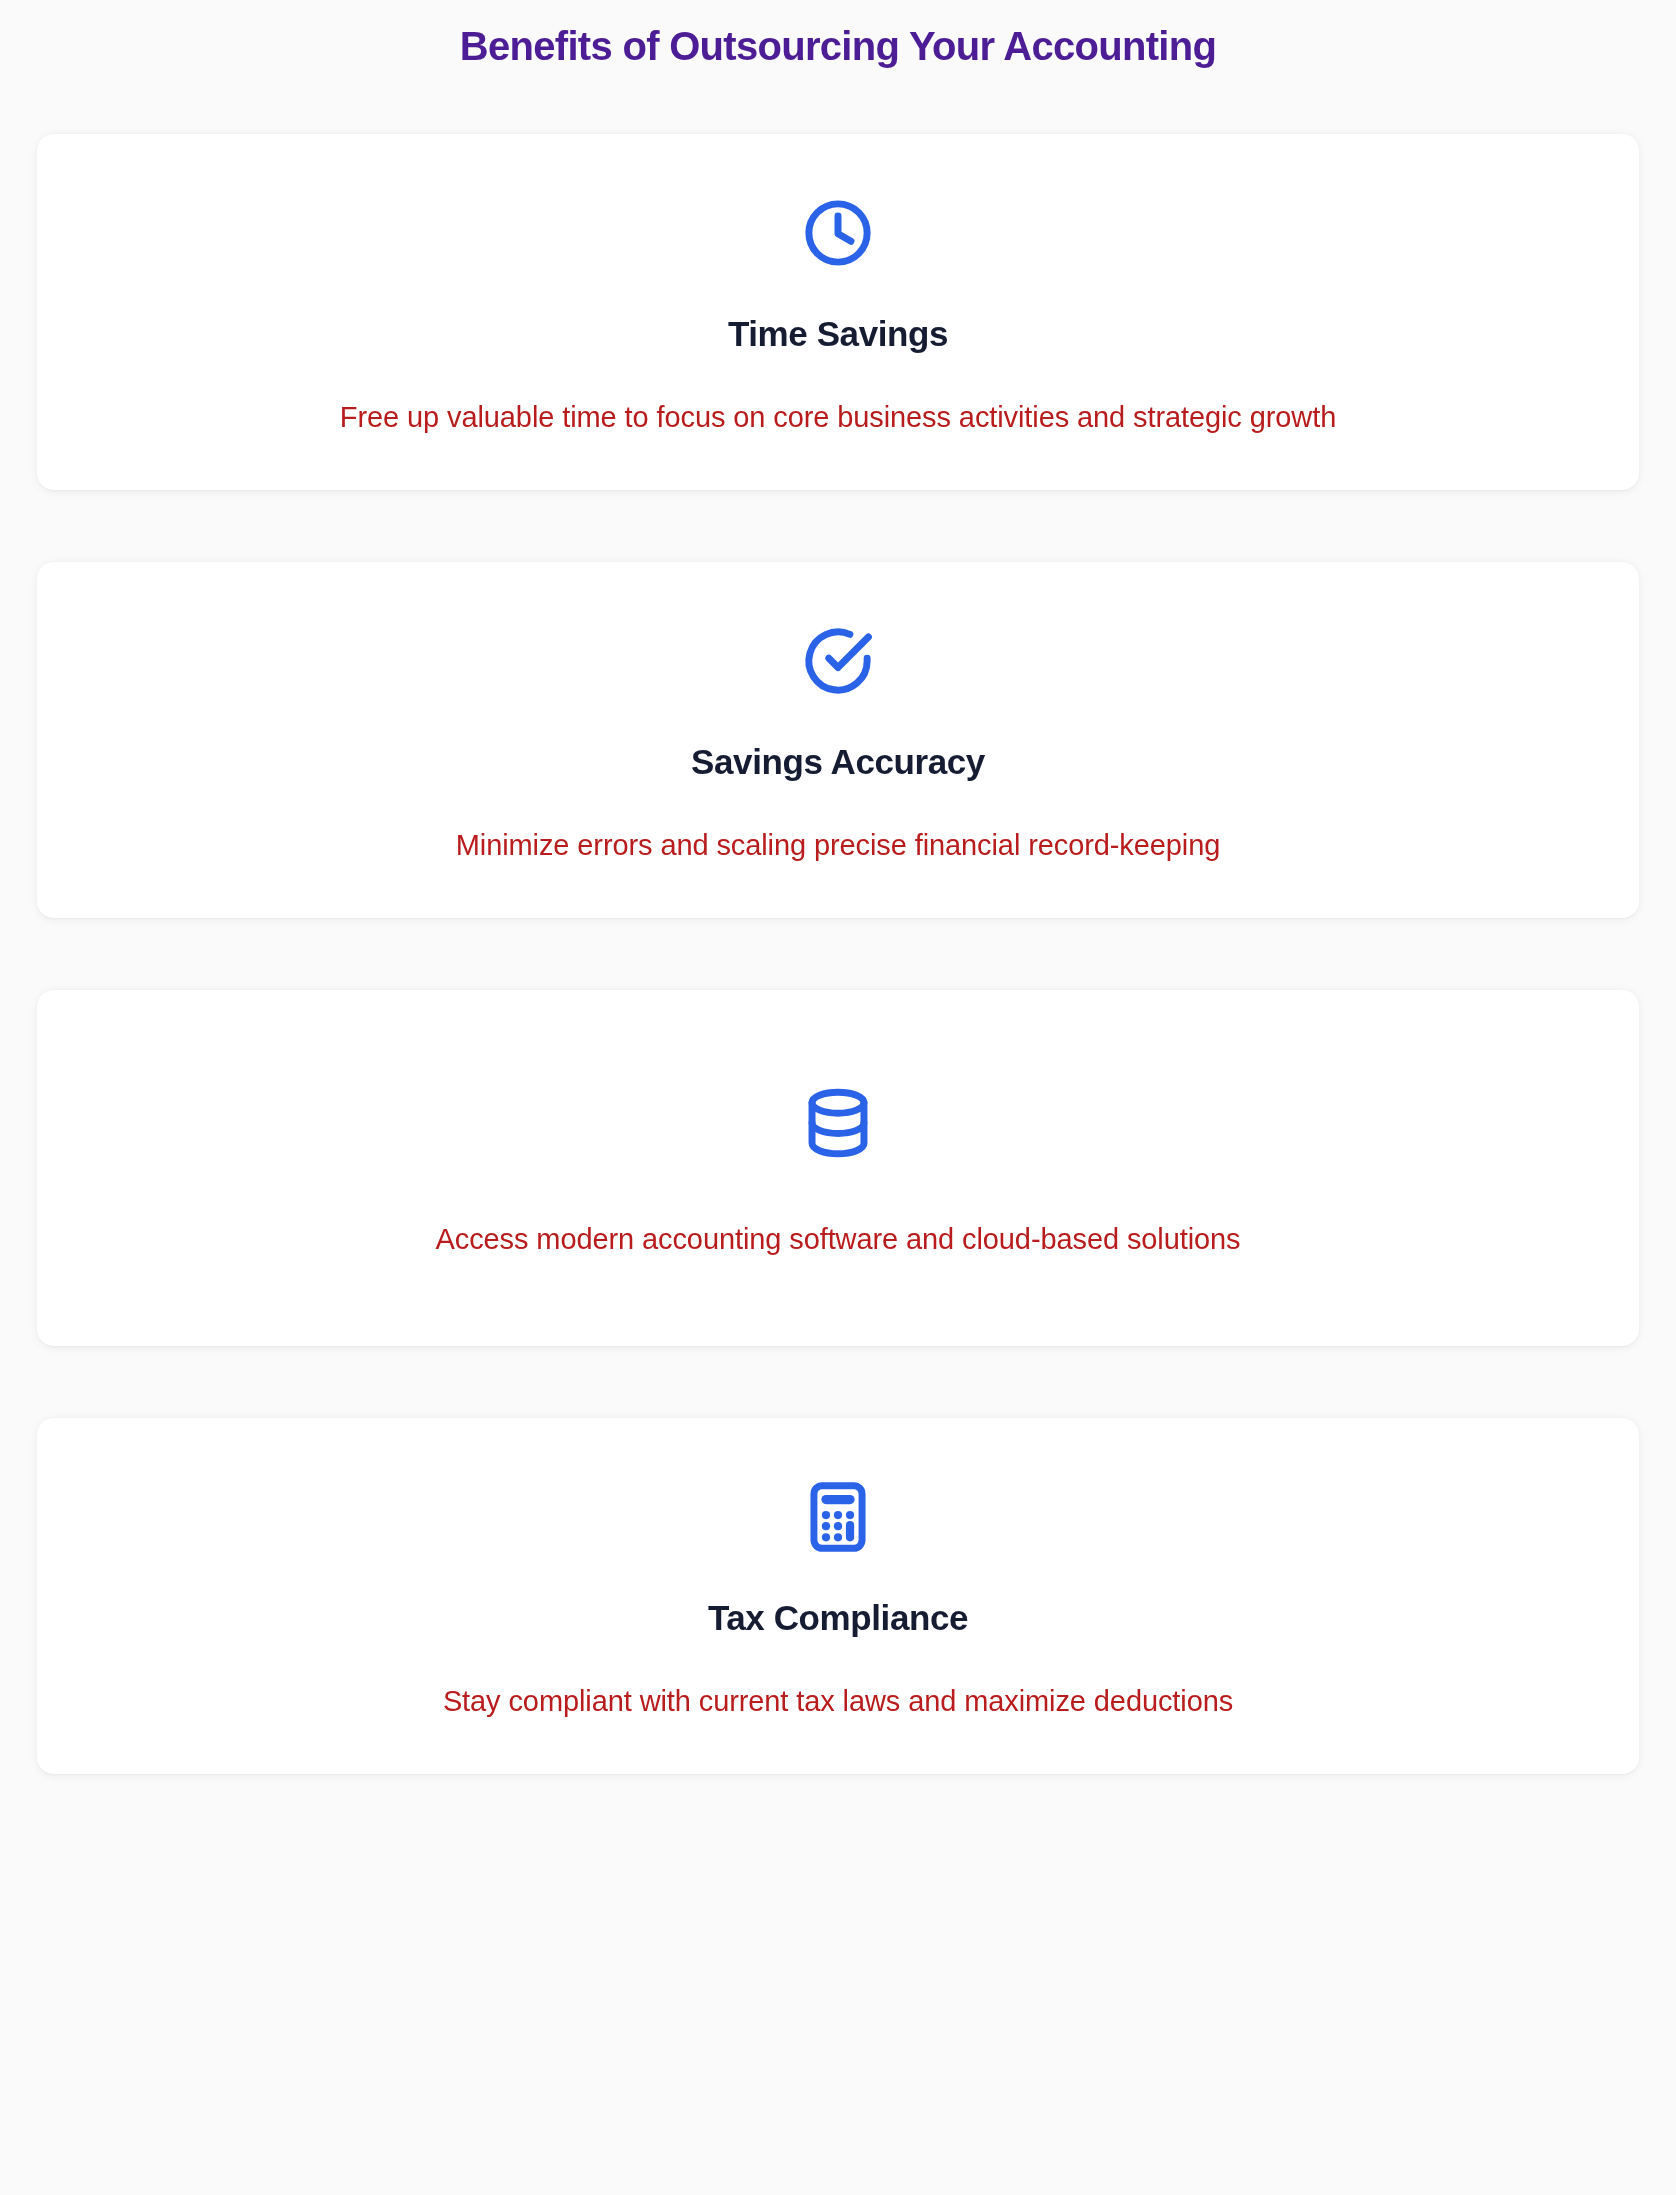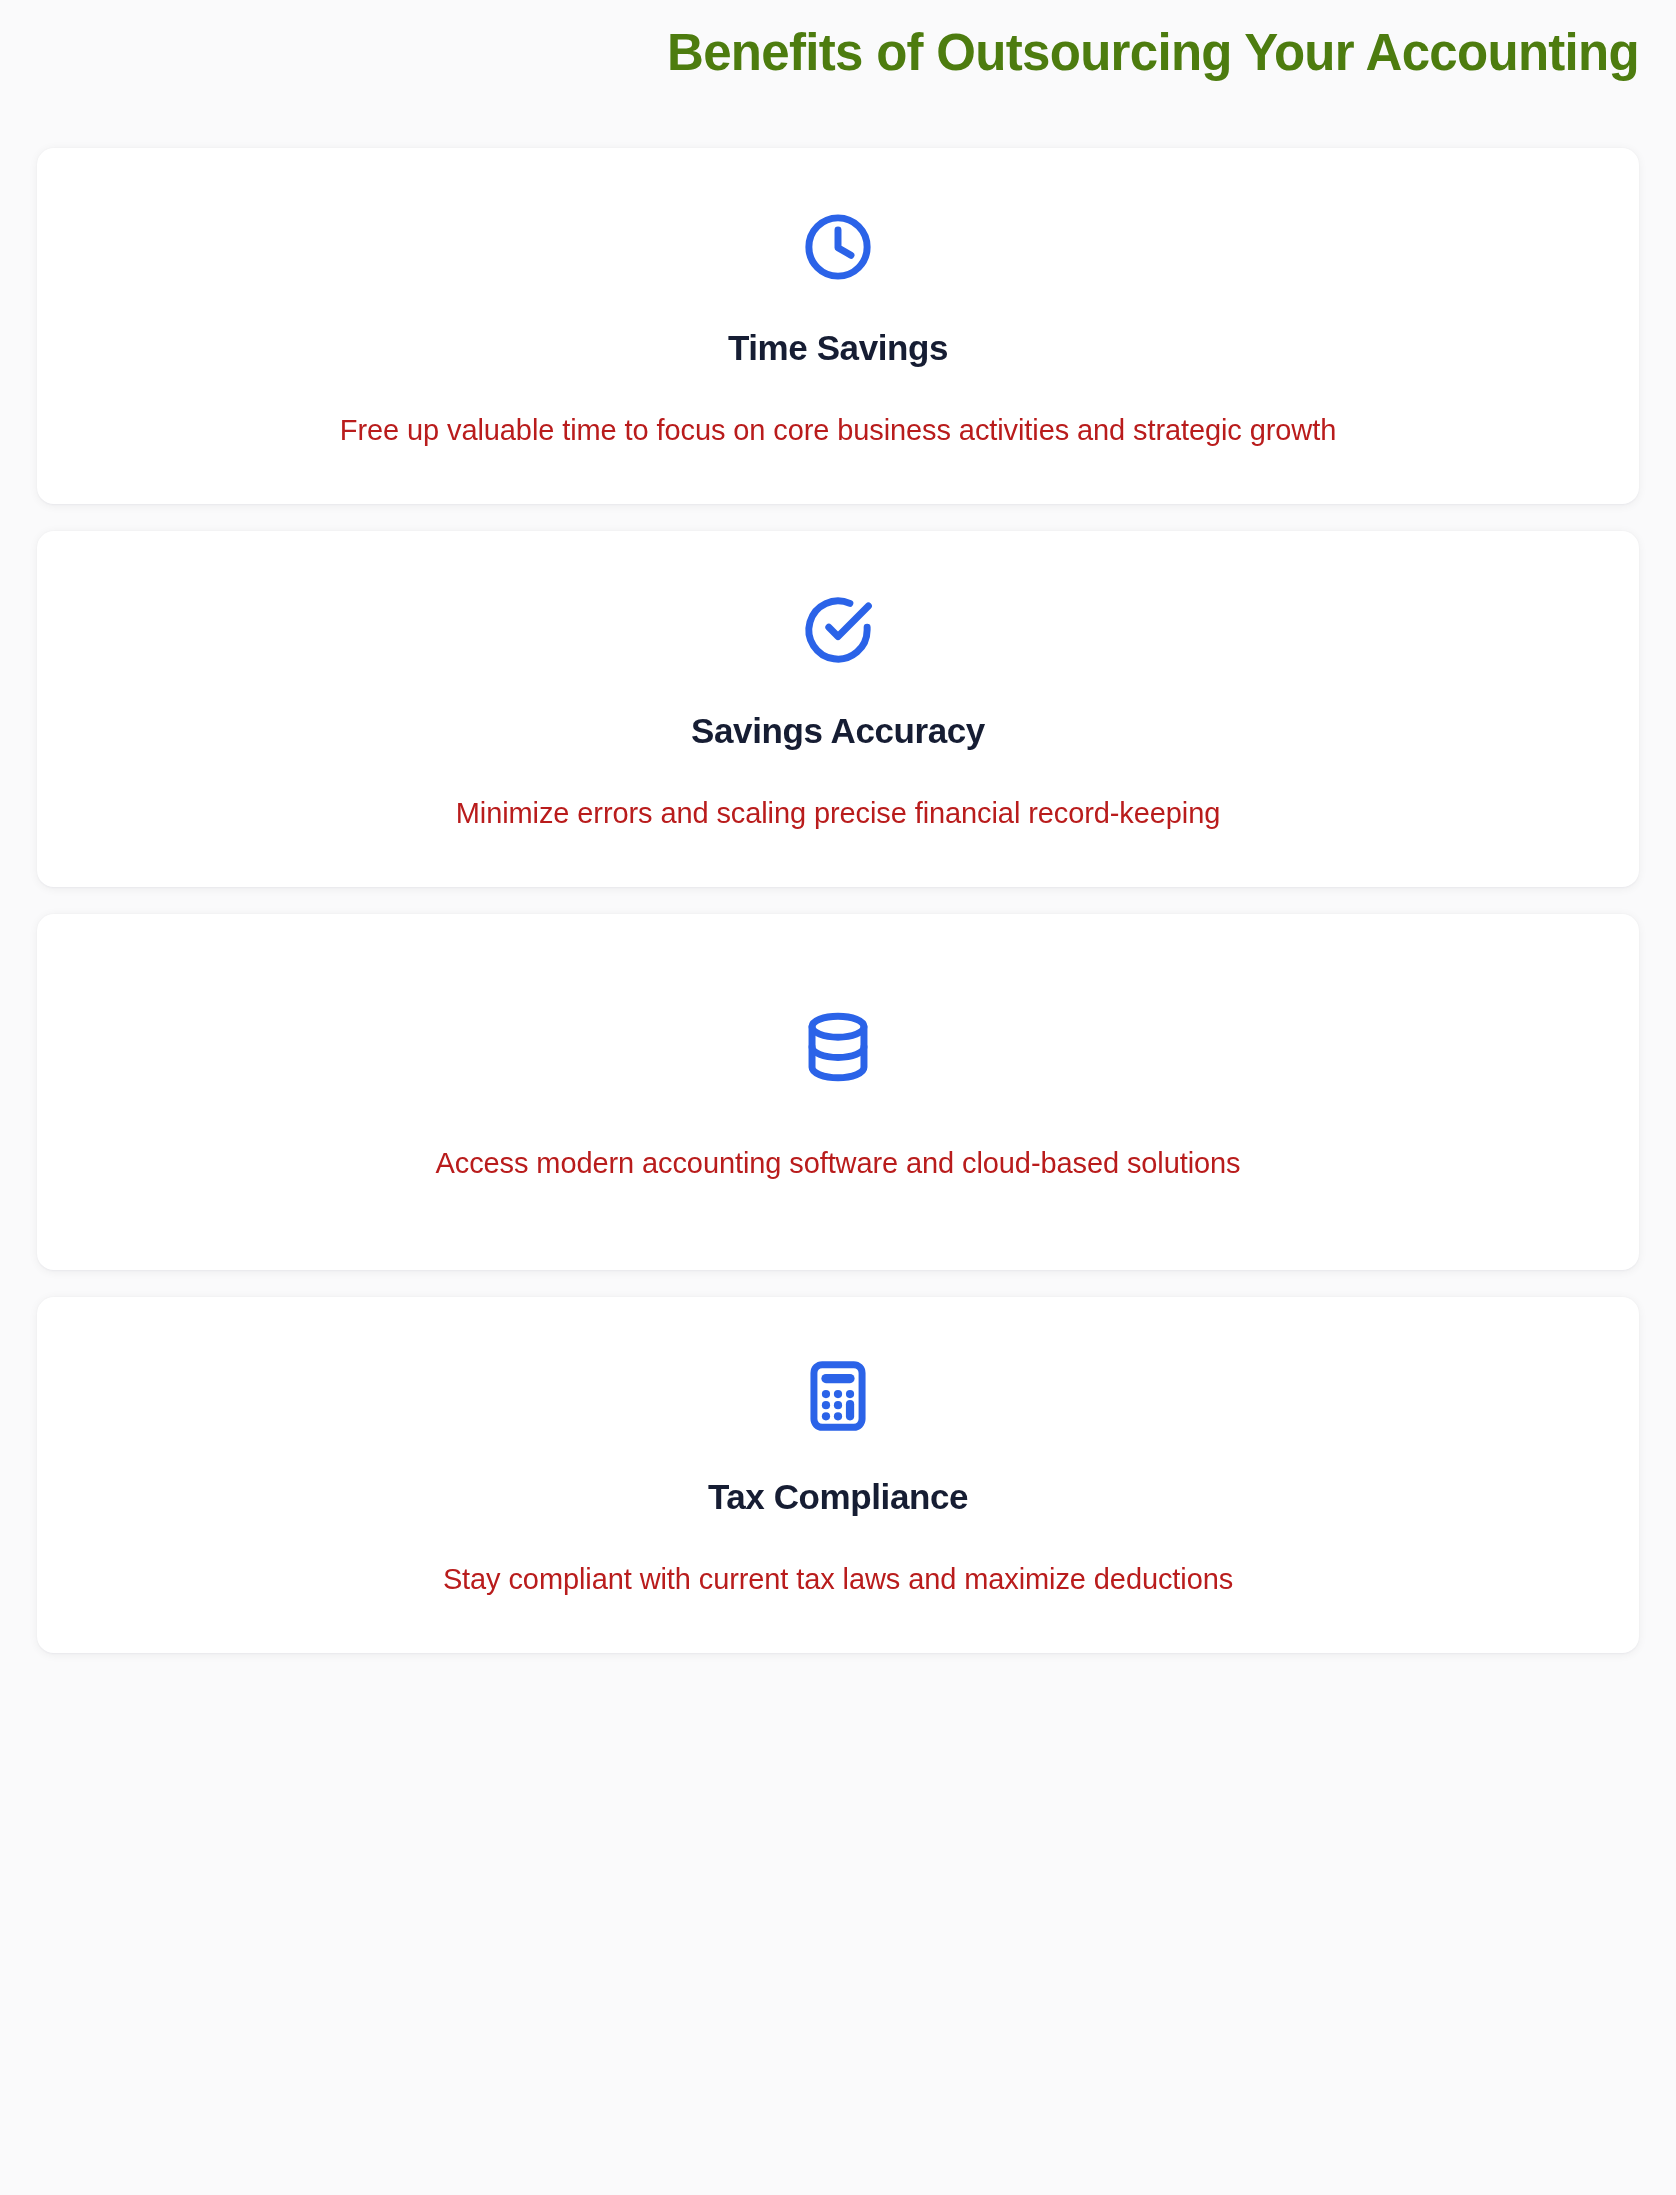--- a/index.html
+++ b/index.html
@@ -15,34 +15,34 @@
 
   .page {
     width: 1676px;
     min-height: 2196px;
     background: #FAFAFB;
     padding: 0 37px;
     position: relative;
   }
 
   .page-title {
-    font-size: 51px;
+    font-size: 40px;
     font-weight: bold;
-    color: #4d7c0f;
-    text-align: right;
+    color: #4c1d95;
+    text-align: center;
     letter-spacing: -0.7px;
     padding-top: 21.3px;
     padding-bottom: 0;
     line-height: 1.25;
   }
 
   .cards {
     display: flex;
     flex-direction: column;
-    gap: 27px;
+    gap: 72px;
     margin-top: 63px;
   }
 
   .card {
     background: #FFFFFF;
     border-radius: 16.7px;
     box-shadow: 0 1.9px 9.3px rgba(16, 24, 40, 0.055),
                 0 0.9px 1.9px rgba(16, 24, 40, 0.04);
     height: 356px;
     display: flex;

